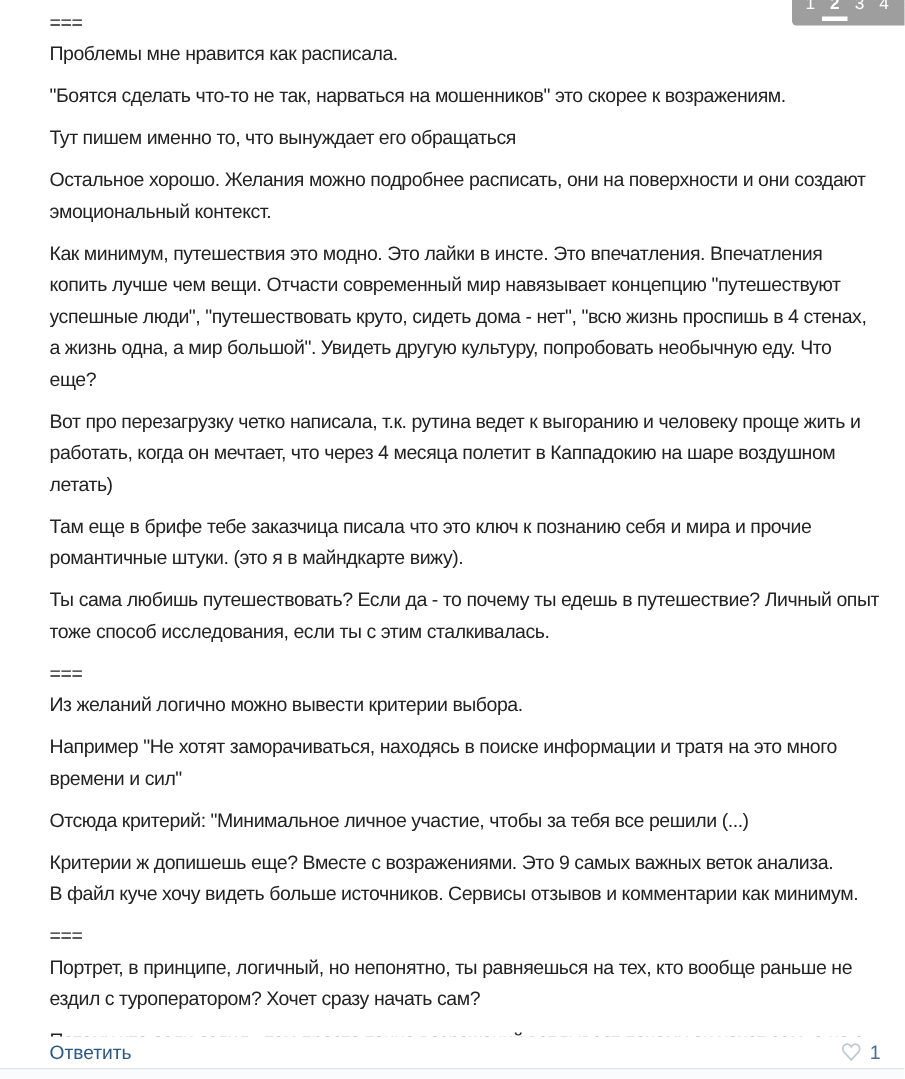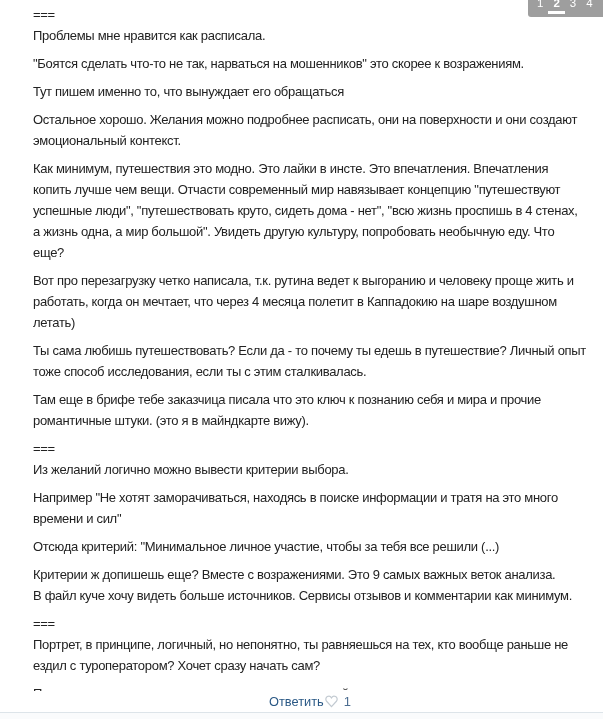--- a/index.html
+++ b/index.html
@@ -21,21 +21,21 @@
   }
   .comment-text p {
     margin: 0 0 7px 0;
     white-space: pre-line;
   }
 
   
   .footer-row {
     position: absolute;
     left: 33px; right: 16px; bottom: 10px; height: 15px;
-    display: flex; justify-content: center; align-items: center;
+    display: flex; justify-content: space-between; align-items: center;
   }
   .reply-link {
     color: #2a5885;
     font-size: 12.8px;
     cursor: pointer;
     text-decoration: none;
   }
   .like-button {
     display: flex; align-items: center; gap: 5px;
     cursor: pointer;
@@ -96,22 +96,22 @@
     </div>
 
   <div class="comment-text">
       <p>===
 Проблемы мне нравится как расписала.</p>
       <p>"Боятся сделать что-то не так, нарваться на мошенников" это скорее к возражениям.</p>
       <p>Тут пишем именно то, что вынуждает его обращаться</p>
       <p>Остальное хорошо. Желания можно подробнее расписать, они на поверхности и они создают эмоциональный контекст.</p>
       <p>Как минимум, путешествия это модно. Это лайки в инсте. Это впечатления. Впечатления копить лучше чем вещи. Отчасти современный мир навязывает концепцию "путешествуют успешные люди", "путешествовать круто, сидеть дома - нет", "всю жизнь проспишь в 4 стенах, а жизнь одна, а мир большой". Увидеть другую культуру, попробовать необычную еду. Что еще?</p>
       <p>Вот про перезагрузку четко написала, т.к. рутина ведет к выгоранию и человеку проще жить и работать, когда он мечтает, что через 4 месяца полетит в Каппадокию на шаре воздушном летать)</p>
+      <p>Там еще в брифе тебе заказчица писала что это ключ к познанию себя и мира и прочие романтичные штуки. (это я в майндкарте вижу).</p>
       <p>Ты сама любишь путешествовать? Если да - то почему ты едешь в путешествие? Личный опыт тоже способ исследования, если ты с этим сталкивалась.</p>
-      <p>Там еще в брифе тебе заказчица писала что это ключ к познанию себя и мира и прочие романтичные штуки. (это я в майндкарте вижу).</p>
       <p>===
 Из желаний логично можно вывести критерии выбора.</p>
       <p>Например "Не хотят заморачиваться, находясь в поиске информации и тратя на это много времени и сил"</p>
       <p>Отсюда критерий: "Минимальное личное участие, чтобы за тебя все решили (...)</p>
       <p>Критерии ж допишешь еще? Вместе с возражениями. Это 9 самых важных веток анализа.
 В файл куче хочу видеть больше источников. Сервисы отзывов и комментарии как минимум.</p>
       <p>===
 Портрет, в принципе, логичный, но непонятно, ты равняешься на тех, кто вообще раньше не ездил с туроператором? Хочет сразу начать сам?</p>
       <p>Потому что если ездил - там просто тонна возражений всплывает почему он хочет сам, а не с группой теперь.</p>
     </div>

